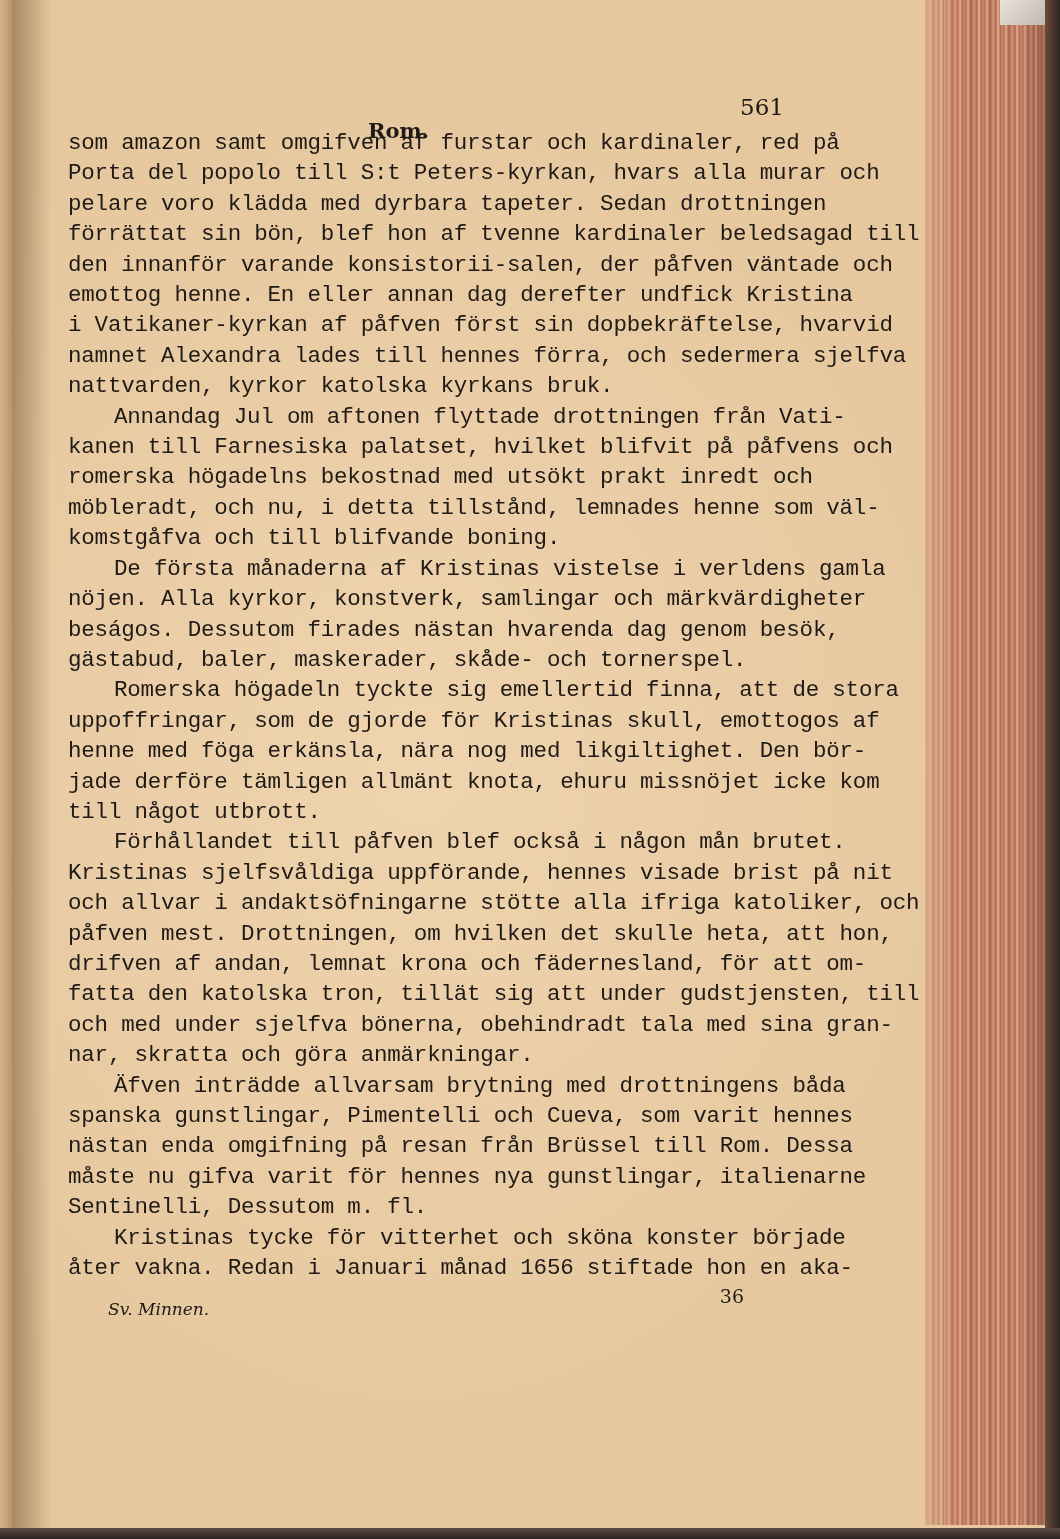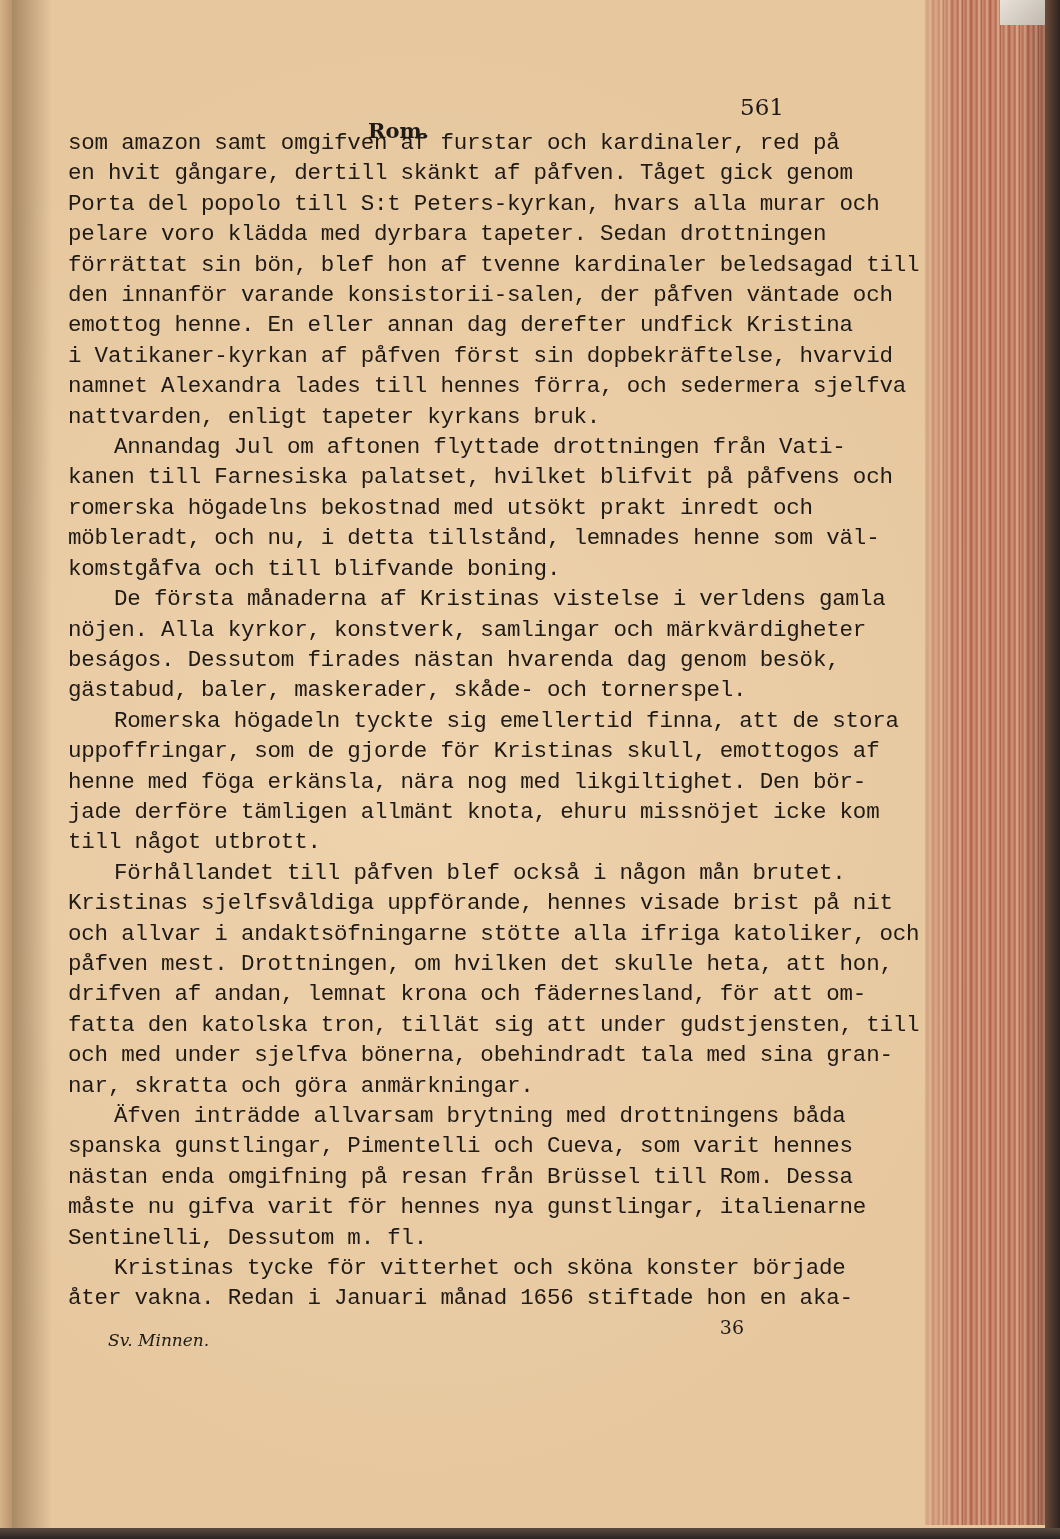--- a/index.html
+++ b/index.html
@@ -167,29 +167,28 @@
 
   <div class="text-block">
     <div class="running-head">
       <span class="running-title">Rom.</span>
       <span class="page-number">561</span>
     </div>
 
     <div id="body-text">
         <p class="para">
           <span class="line">som amazon samt omgifven af furstar och kardinaler, red på</span>
-          <span class="line">en hvit gångare, dertill skänkt af påfven. Tåget gick genom</span>
           <span class="line">Porta del popolo till S:t Peters-kyrkan, hvars alla murar och</span>
           <span class="line">pelare voro klädda med dyrbara tapeter. Sedan drottningen</span>
           <span class="line">förrättat sin bön, blef hon af tvenne kardinaler beledsagad till</span>
           <span class="line">den innanför varande konsistorii-salen, der påfven väntade och</span>
           <span class="line">emottog henne. En eller annan dag derefter undfick Kristina</span>
           <span class="line">i Vatikaner-kyrkan af påfven först sin dopbekräftelse, hvarvid</span>
           <span class="line">namnet Alexandra lades till hennes förra, och sedermera sjelfva</span>
-          <span class="line last">nattvarden, enligt tapeter kyrkans bruk.</span>
+          <span class="line last">nattvarden, kyrkor katolska kyrkans bruk.</span>
         </p>
         <p class="para">
           <span class="line indent">Annandag Jul om aftonen flyttade drottningen från Vati-</span>
           <span class="line">kanen till Farnesiska palatset, hvilket blifvit på påfvens och</span>
           <span class="line">romerska högadelns bekostnad med utsökt prakt inredt och</span>
           <span class="line">möbleradt, och nu, i detta tillstånd, lemnades henne som väl-</span>
           <span class="line last">komstgåfva och till blifvande boning.</span>
         </p>
         <p class="para">
           <span class="line indent">De första månaderna af Kristinas vistelse i verldens gamla</span>

